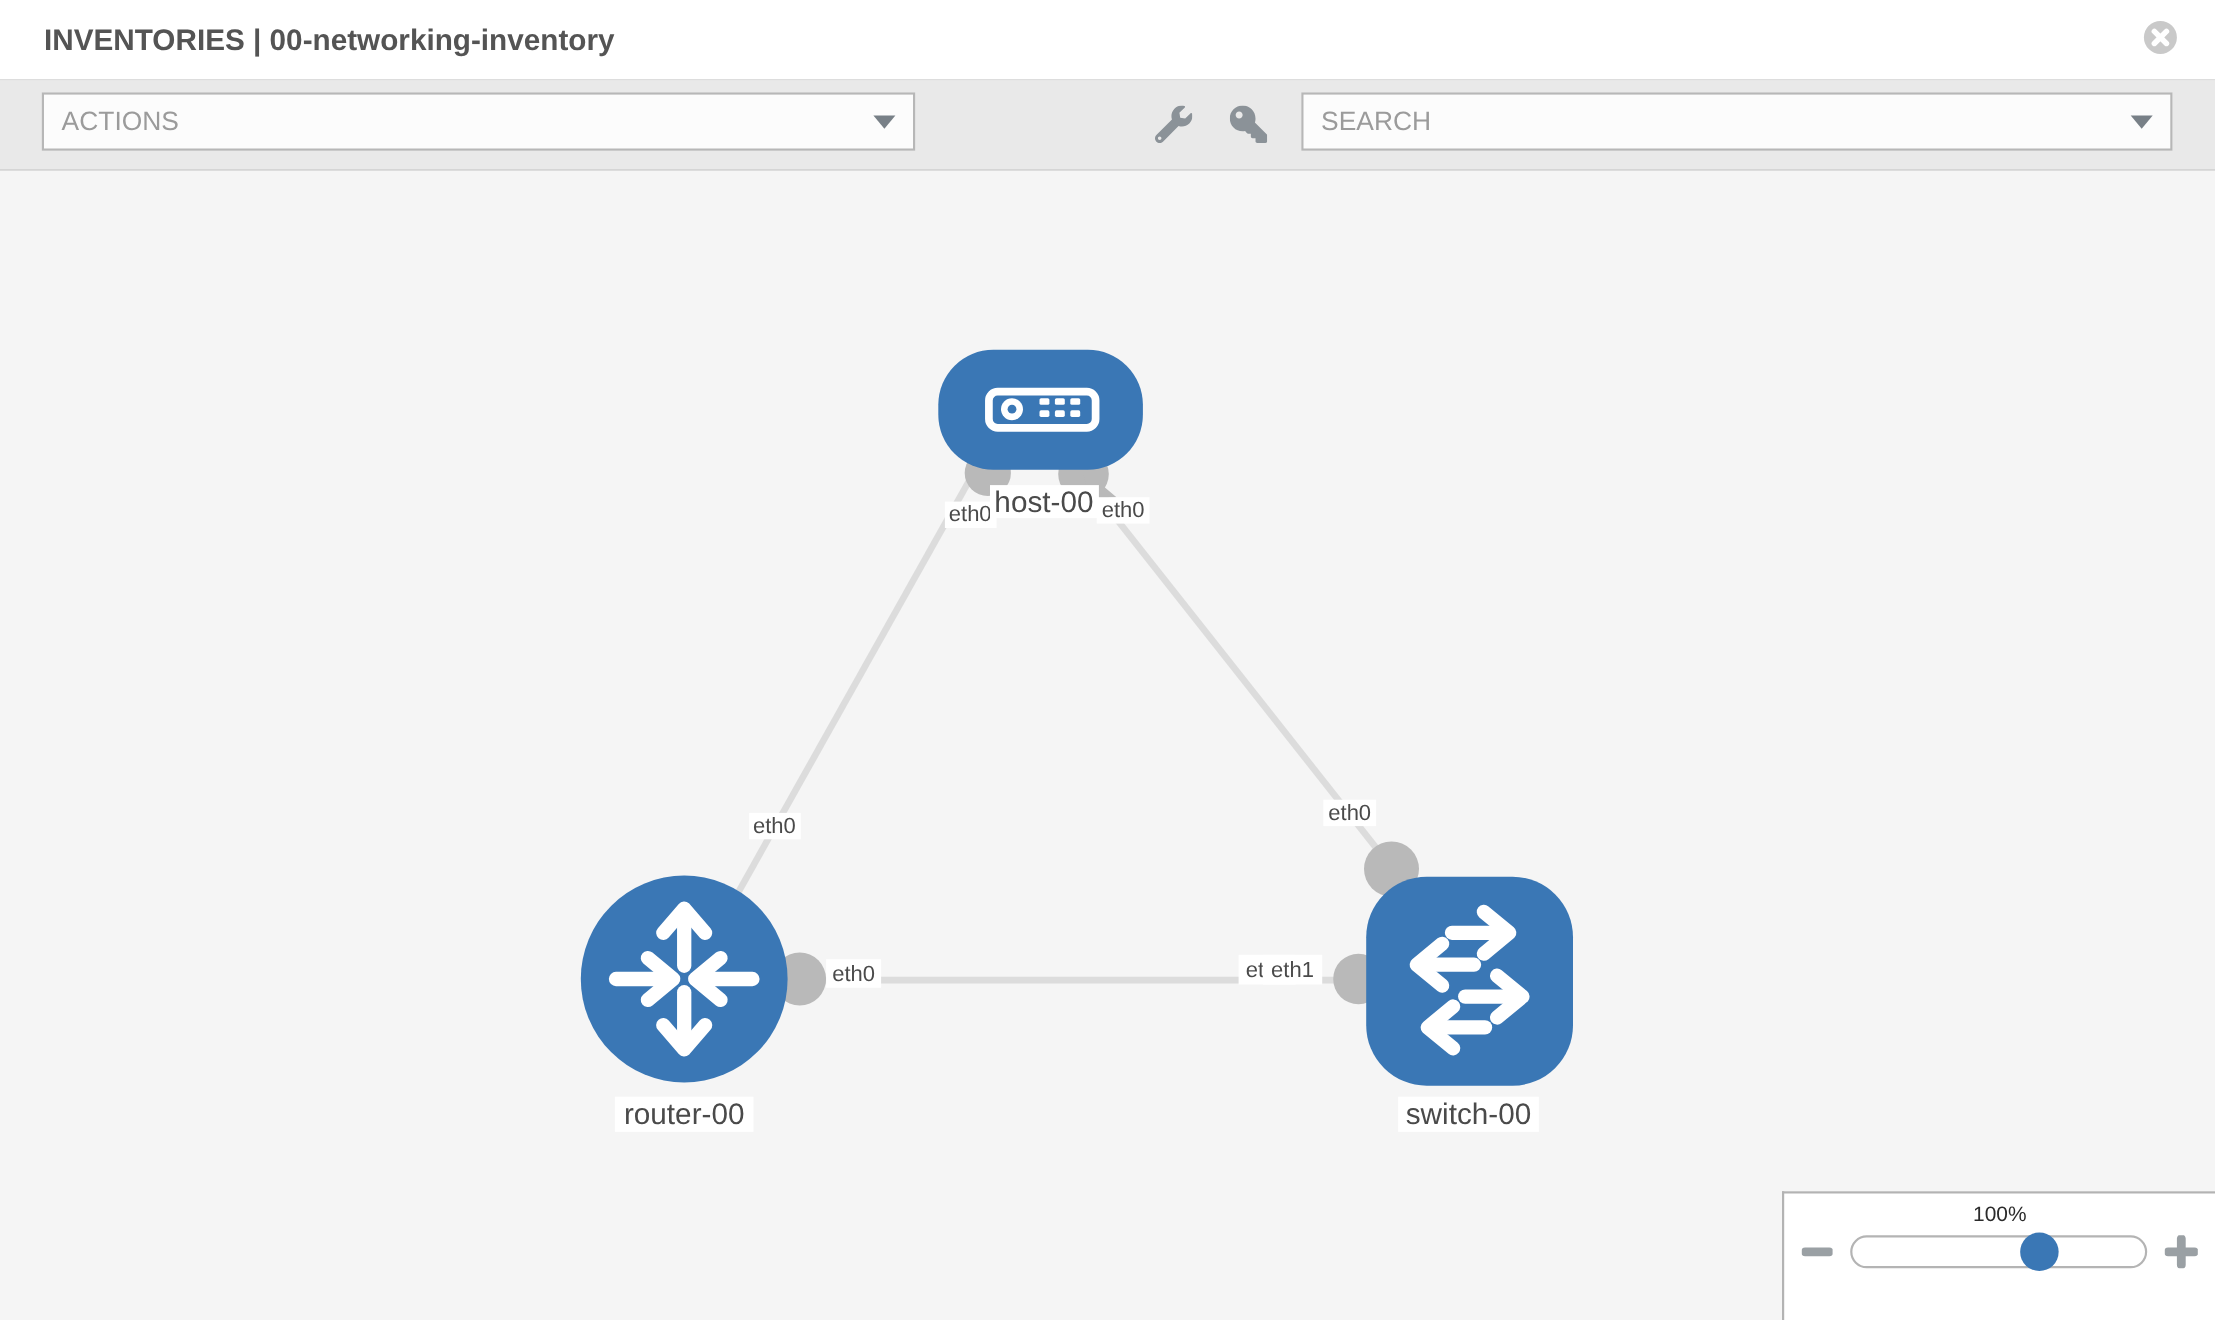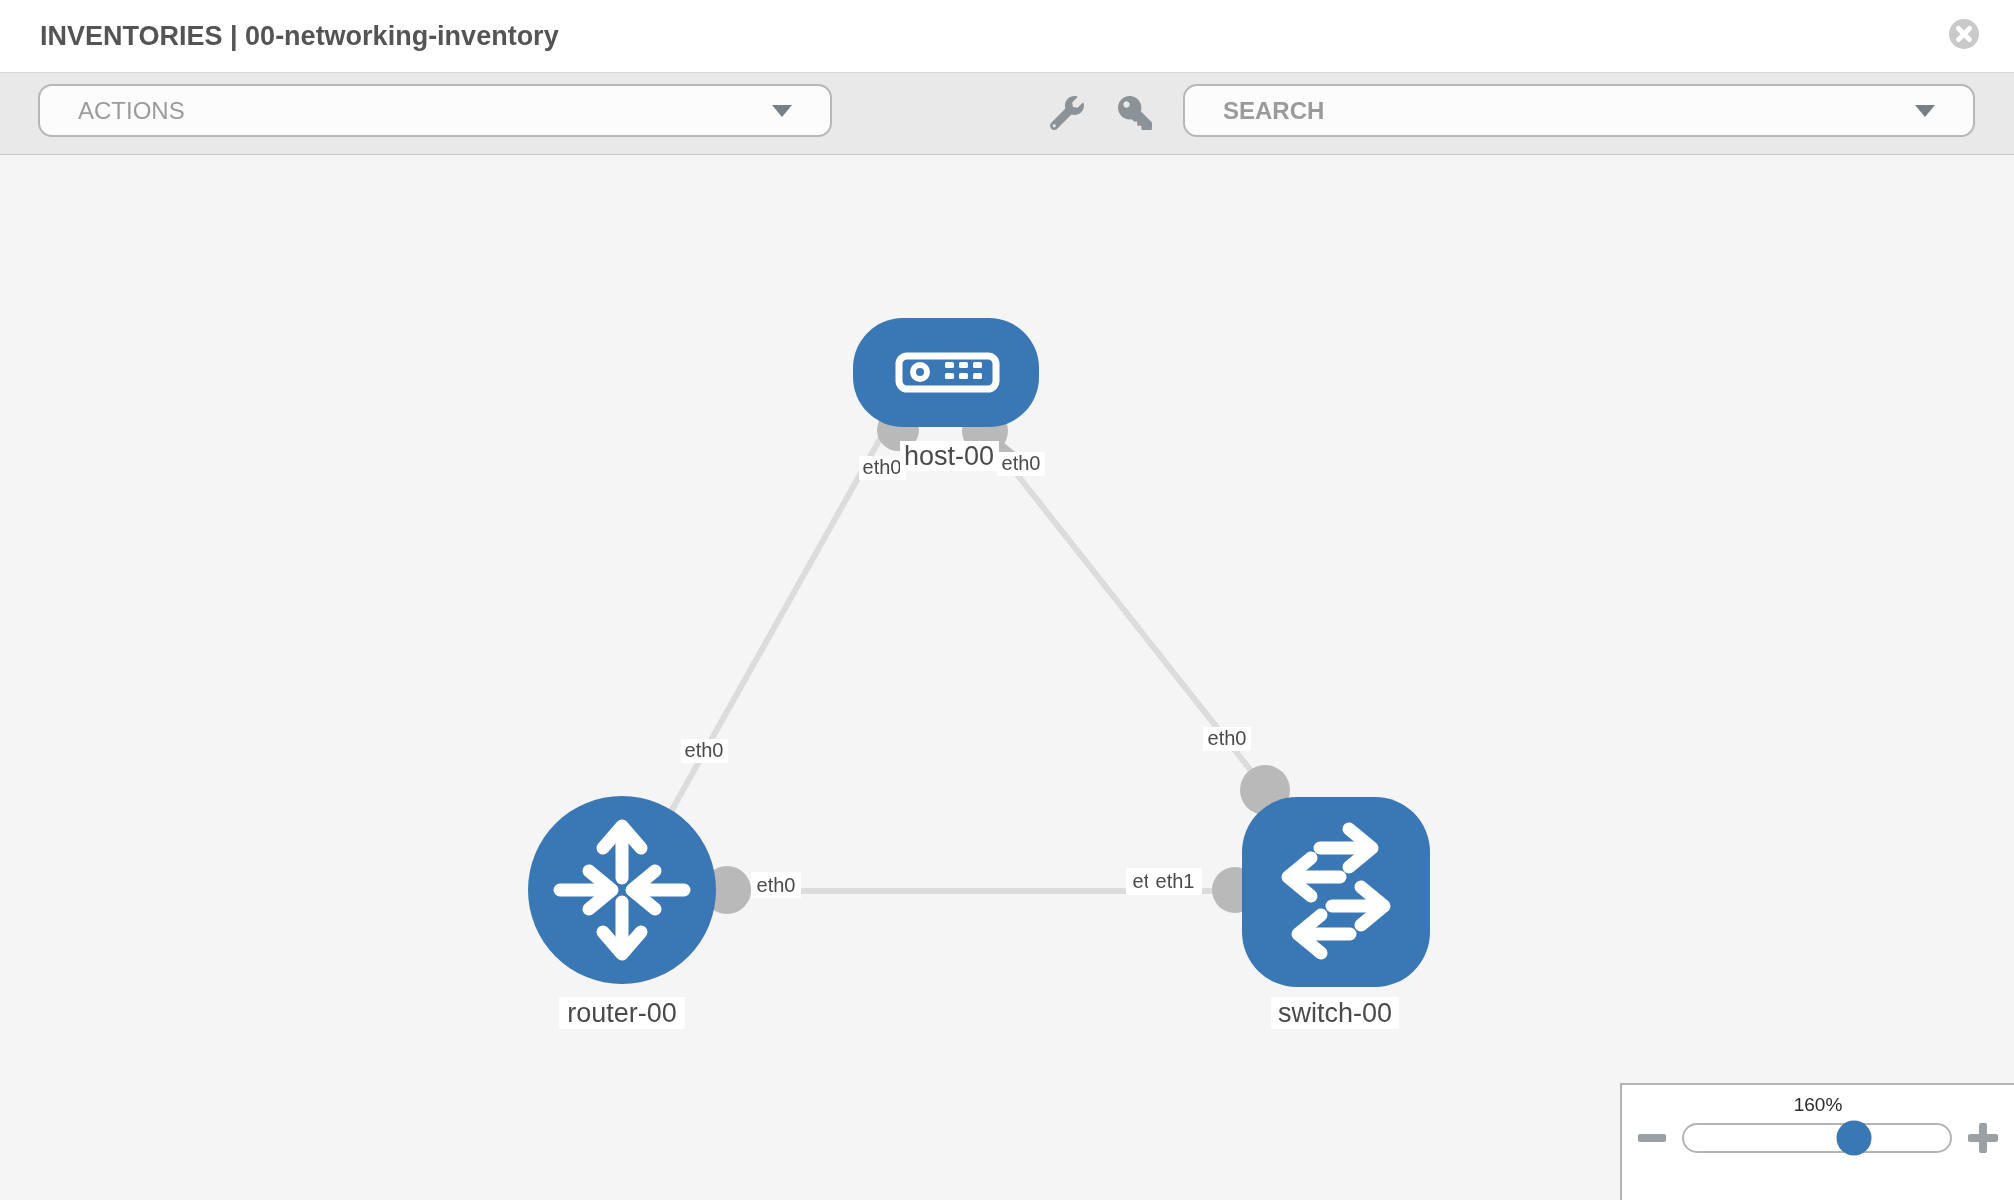--- a/index.html
+++ b/index.html
@@ -27,32 +27,32 @@
     cursor: pointer;
   }
 
   
   .toolbar {
     position: absolute; top: 72px; left: 0; right: 0; height: 82px;
     background: #e9e9e9; border-bottom: 1px solid #c9c9c9; z-index: 25;
   }
   .select {
     position: absolute; top: 12px; height: 53px;
-    background: #fcfcfc; border: 2px solid #b7b7b7; border-radius: 14px;
+    background: #fcfcfc; border: 2px solid #b7b7b7; border-radius: 0;
     display: flex; align-items: center; justify-content: space-between;
-    padding: 0 38px; box-sizing: border-box; cursor: pointer;
+    padding: 0 16px; box-sizing: border-box; cursor: pointer;
   }
   .select .label { font-size: 24px; color: #9b9b9b; }
   .caret {
     width: 0; height: 0;
     border-left: 10px solid transparent; border-right: 10px solid transparent;
     border-top: 12px solid #788087;
   }
   .select.actions { left: 38px; width: 794px; }
-  .select.search  { left: 1183px; width: 792px; font-weight: bold; }
+  .select.search  { left: 1183px; width: 792px; }
   .tool-icons {
     position: absolute; left: 1049px; top: 0; height: 82px;
     display: flex; align-items: center; gap: 32px;
   }
   .tool-btn {
     background: none; border: none; padding: 0; margin: 0; cursor: pointer;
     width: 36px; height: 36px; display: flex; align-items: center; justify-content: center;
   }
 
   
@@ -226,21 +226,21 @@
         <rect x="527" y="997" width="126" height="32" fill="#ffffff"></rect>
         <text class="node-label" x="590" y="1022">router-00</text>
 
         <rect x="1239" y="997" width="128" height="32" fill="#ffffff"></rect>
         <text class="node-label" x="1303" y="1022">switch-00</text>
       </g>
     </svg>
   </div>
 
   <div class="zoom-panel">
-    <div class="zoom-level">160%</div>
+    <div class="zoom-level">100%</div>
     <div class="zoom-row">
       <button class="zoom-btn">
         <svg width="28" height="12" viewBox="0 0 28 12">
           <path d="M3 6 H25" stroke="#9aa0a4" stroke-width="8" stroke-linecap="round"></path>
         </svg>
       </button>
       <div class="slider">
         <div class="knob"></div>
       </div>
       <button class="zoom-btn">

